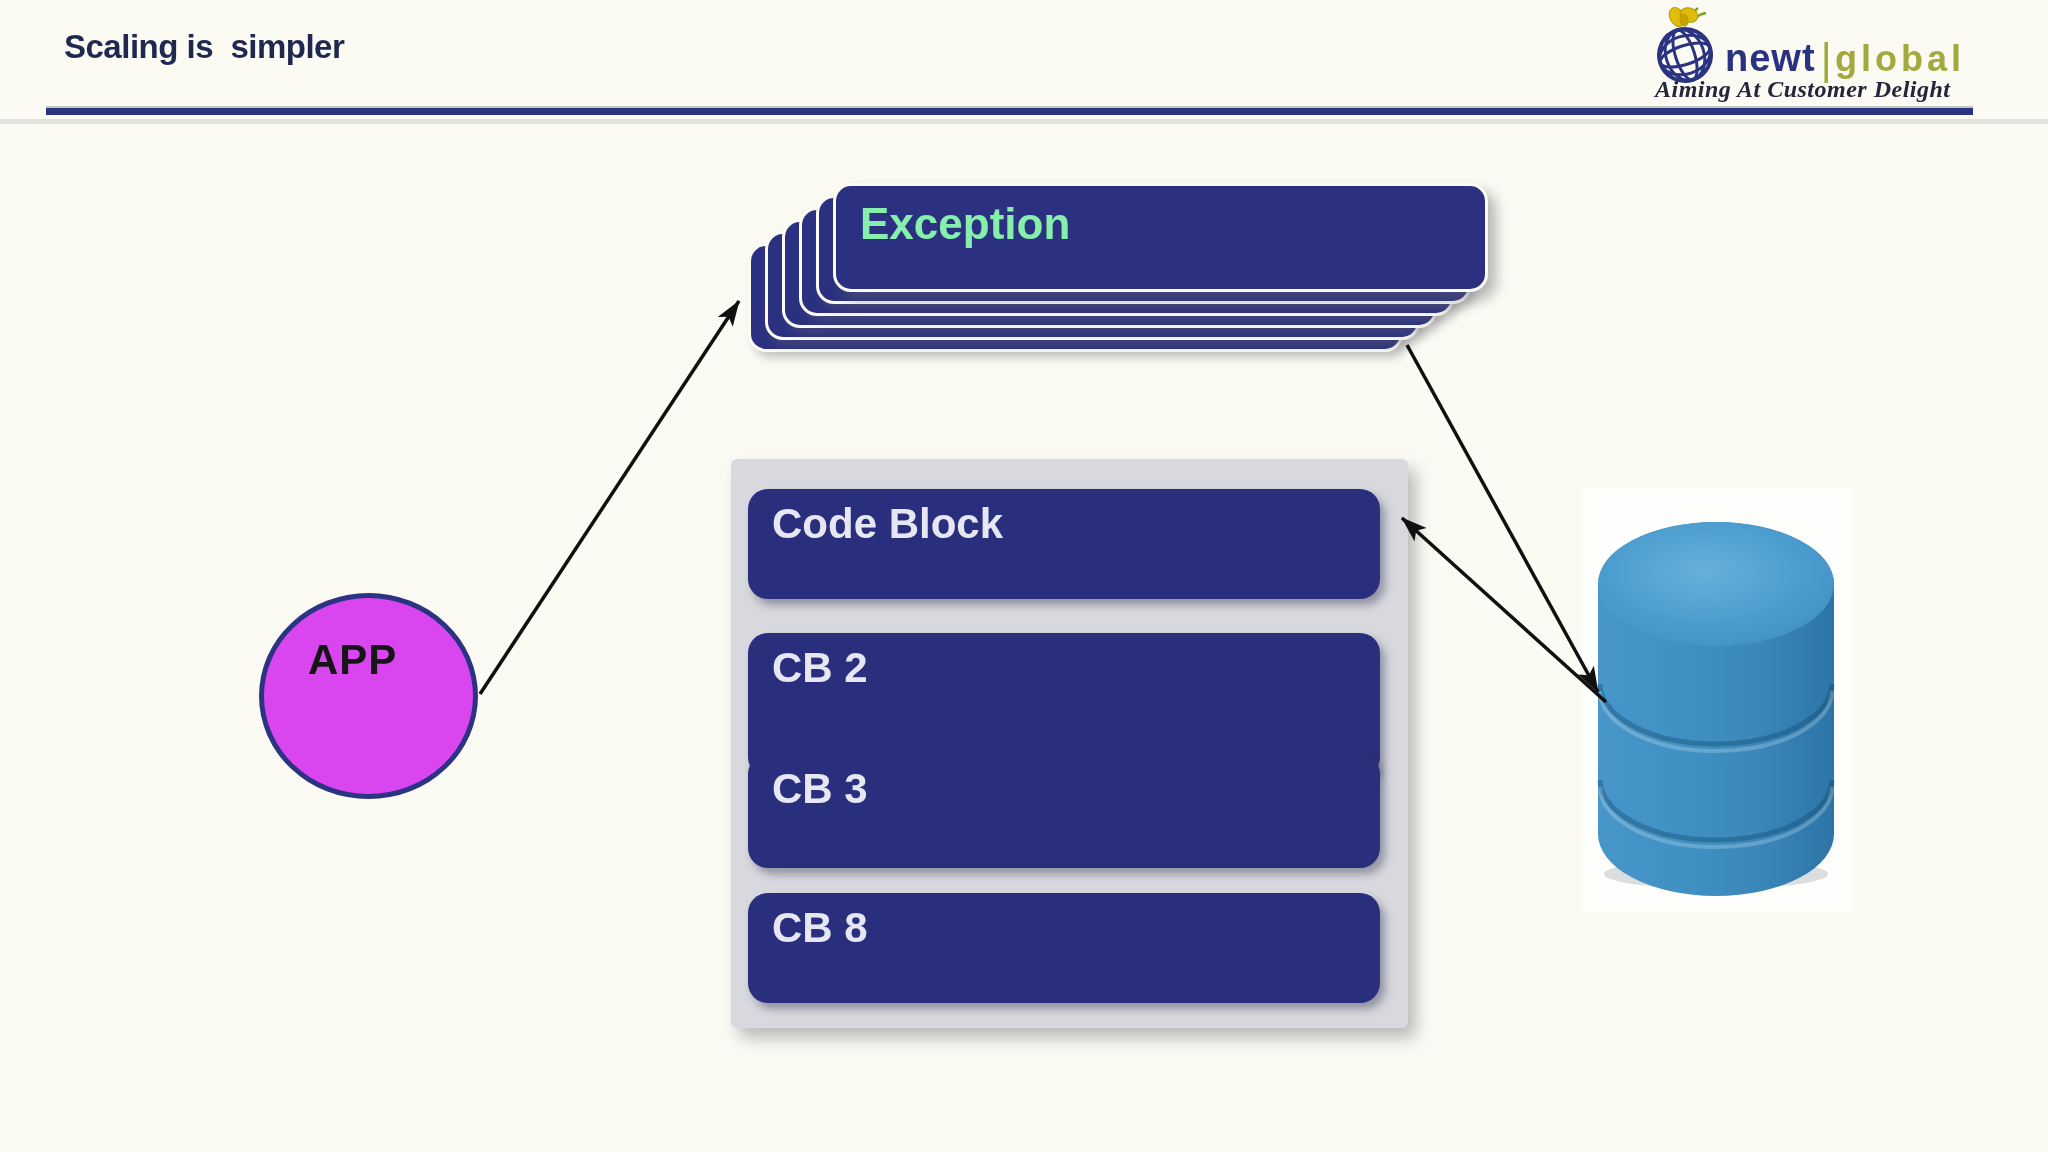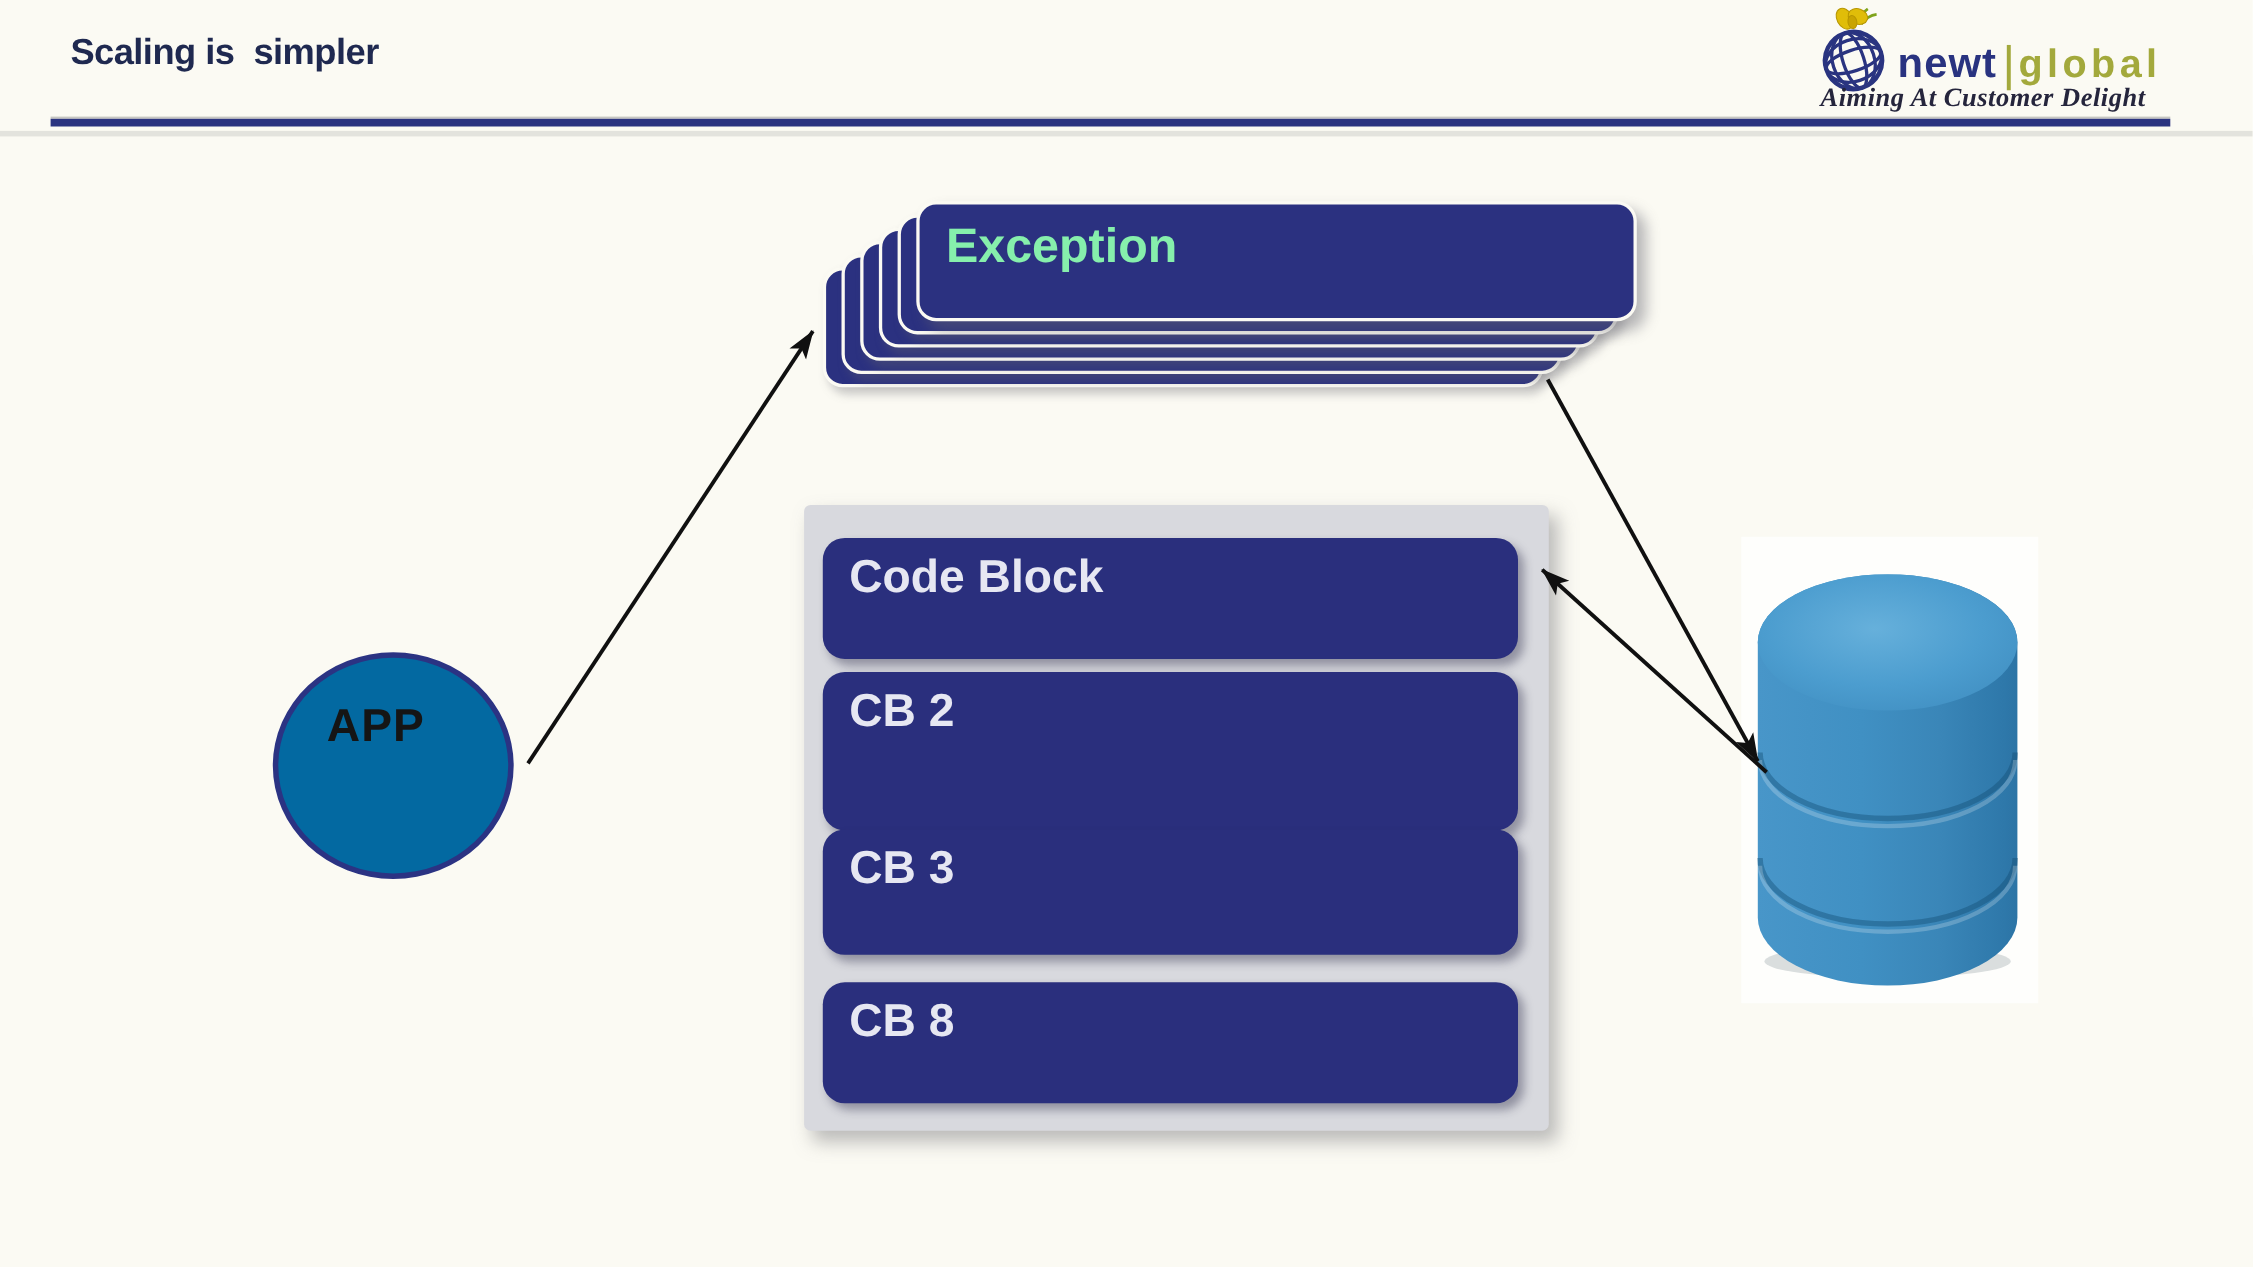--- a/index.html
+++ b/index.html
@@ -55,33 +55,33 @@
     box-shadow:8px 10px 16px rgba(125,125,130,.5);
     z-index:3;
     margin-top:31px;
   }
   .code-bar{
     position:absolute;left:17px;width:632px;
     background:#2A2F7D;border-radius:20px;
     box-shadow:5px 6px 9px rgba(40,40,70,.4);
   }
   .cb1{top:30px;height:110px;}
-  .cb2{top:152px;height:144px;}
+  .cb2{top:174px;height:144px;}
   .cb3{top:295px;height:114px;}
   .cb4{top:434px;height:110px;}
   .code-bar-label{
     display:block;padding:12px 0 0 24px;
     font-size:42px;font-weight:bold;color:#E6E7F2;line-height:1.1;
   }
 
   
   .app-circle{
-    position:absolute;left:248px;top:593px;width:219px;height:206px;
+    position:absolute;left:259px;top:593px;width:219px;height:206px;
     box-sizing:border-box;border:5px solid #2B3383;border-radius:50%;
-    background:#0369a1;z-index:4;
+    background:#d946ef;z-index:4;
   }
   .app-label{
     position:absolute;left:44px;top:38px;
     font-size:42px;font-weight:bold;color:#151515;letter-spacing:1px;
   }
 
   
   .db-backdrop{position:absolute;left:1583px;top:488px;width:270px;height:424px;background:#FEFEFC;z-index:1;}
   .db-cylinder{position:absolute;left:1596px;top:522px;z-index:2;}
 

